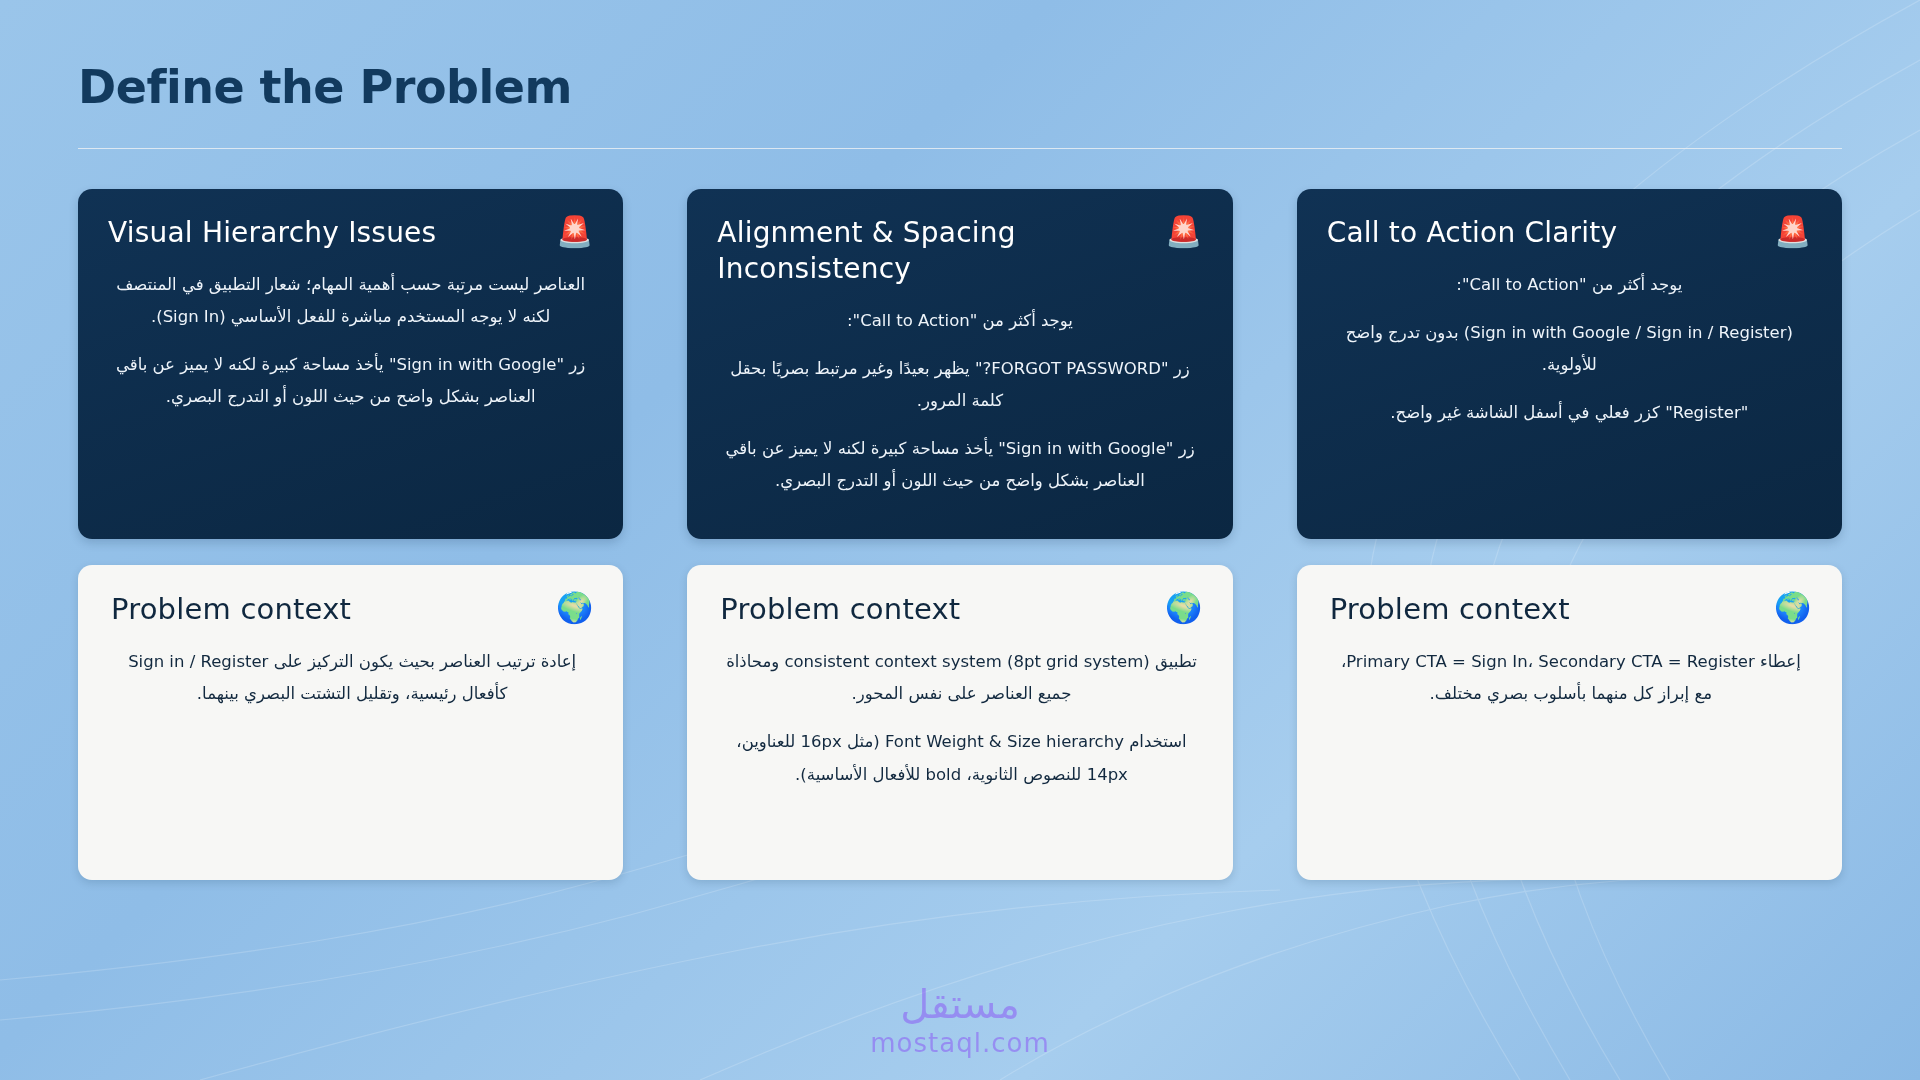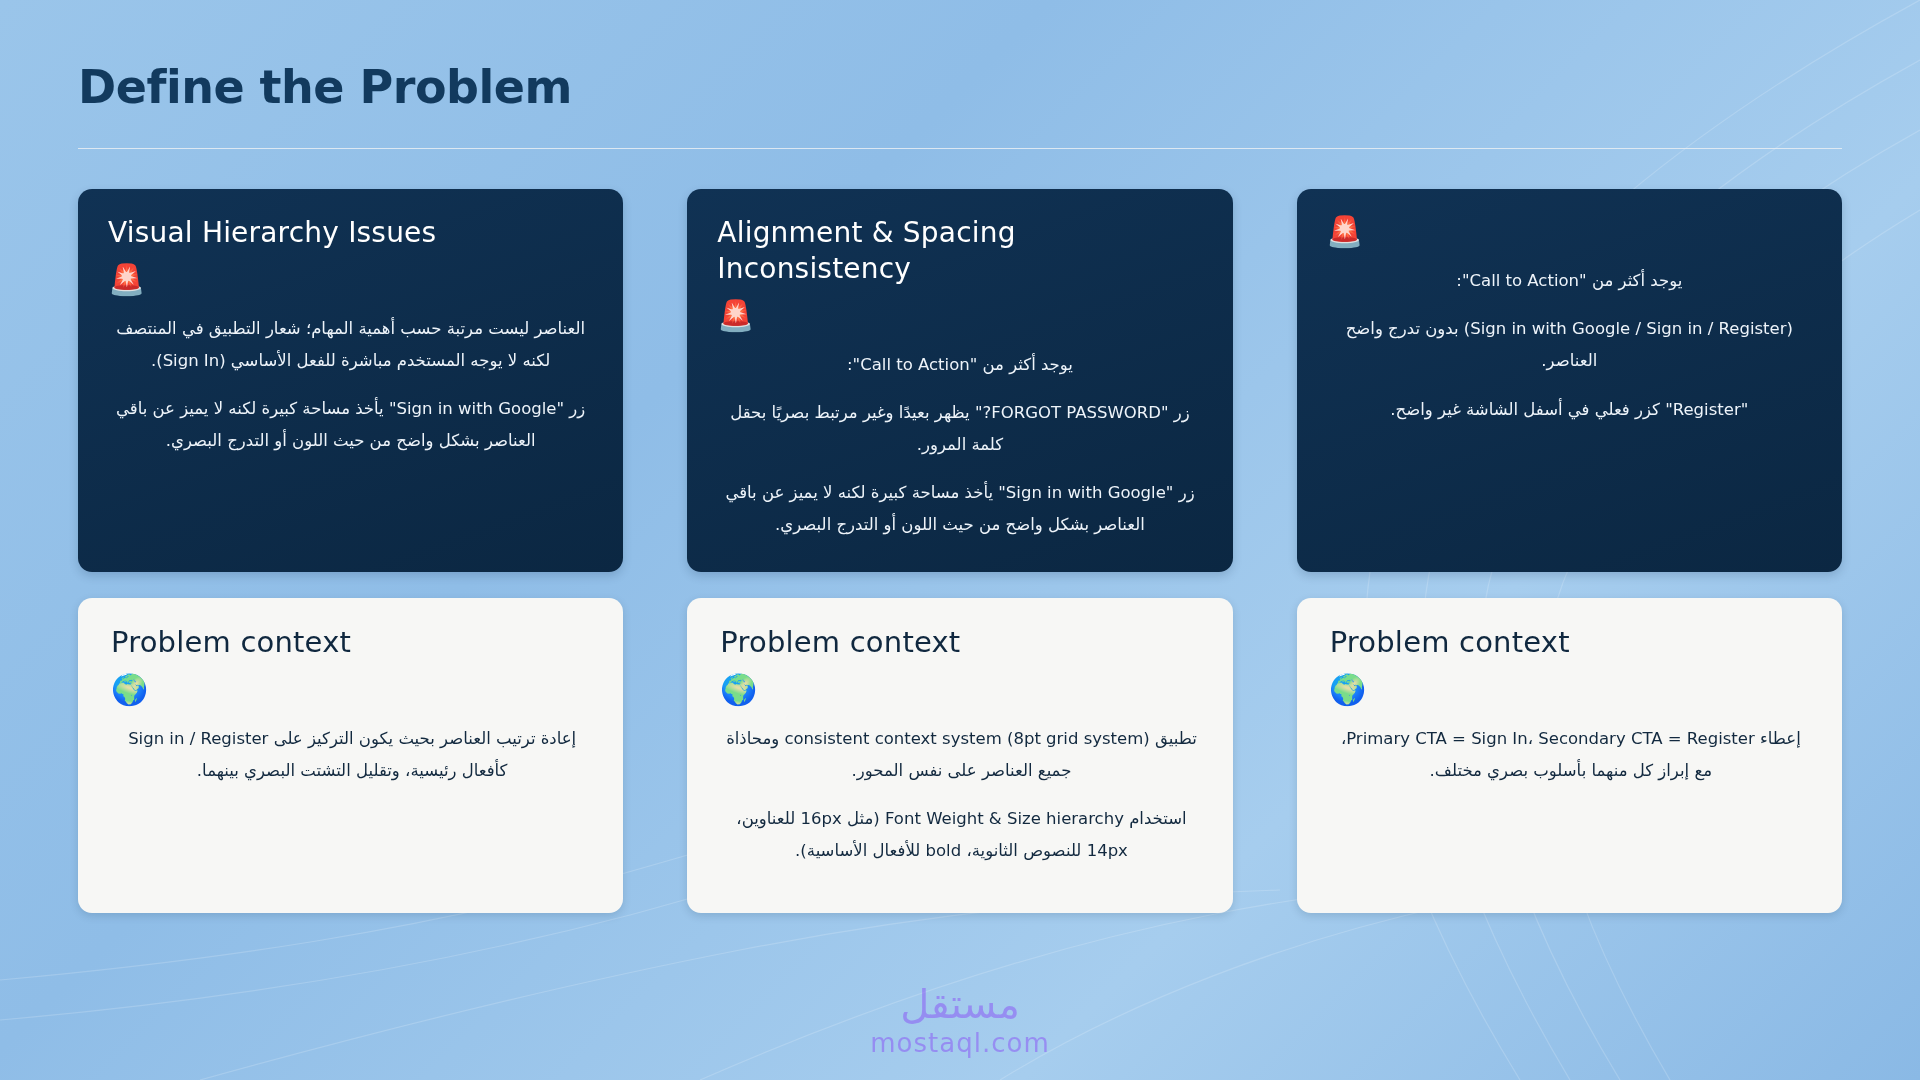--- a/index.html
+++ b/index.html
@@ -65,21 +65,20 @@
     min-height: 315px;
     box-shadow: 0 3px 8px rgba(10,40,70,0.15);
     padding-left: 33px;
   }
   .card-head {
     display: flex;
     align-items: flex-start;
     justify-content: space-between;
     gap: 12px;
     margin-bottom: 18px;
-    flex-direction: column;
   }
   .card-title {
     font-size: 28px;
     font-weight: normal;
     line-height: 1.28;
     letter-spacing: .2px;
   }
   .card-light .card-title {
     color: #10283f;
     font-size: 29px;
@@ -165,25 +164,26 @@
       </div>
       <div class="rtl-body">
         <p>يوجد أكثر من "Call to Action":</p>
         <p>زر "FORGOT PASSWORD?" يظهر بعيدًا وغير مرتبط بصريًا بحقل كلمة المرور.</p>
         <p>زر "Sign in with Google" يأخذ مساحة كبيرة لكنه لا يميز عن باقي العناصر بشكل واضح من حيث اللون أو التدرج البصري.</p>
       </div>
     </div>
 
     <div class="card card-dark">
       <div class="card-head">
+        <div class="card-title">Call to Action Clarity</div>
         <div class="emoji">🚨</div>
       </div>
       <div class="rtl-body">
         <p>يوجد أكثر من "Call to Action":</p>
-        <p>(Sign in with Google / Sign in / Register) بدون تدرج واضح العناصر.</p>
+        <p>(Sign in with Google / Sign in / Register) بدون تدرج واضح للأولوية.</p>
         <p>"Register" كزر فعلي في أسفل الشاشة غير واضح.</p>
       </div>
     </div>
 
   </div>
 
   <div class="grid row-bottom">
 
     <div class="card card-light">
       <div class="card-head">

